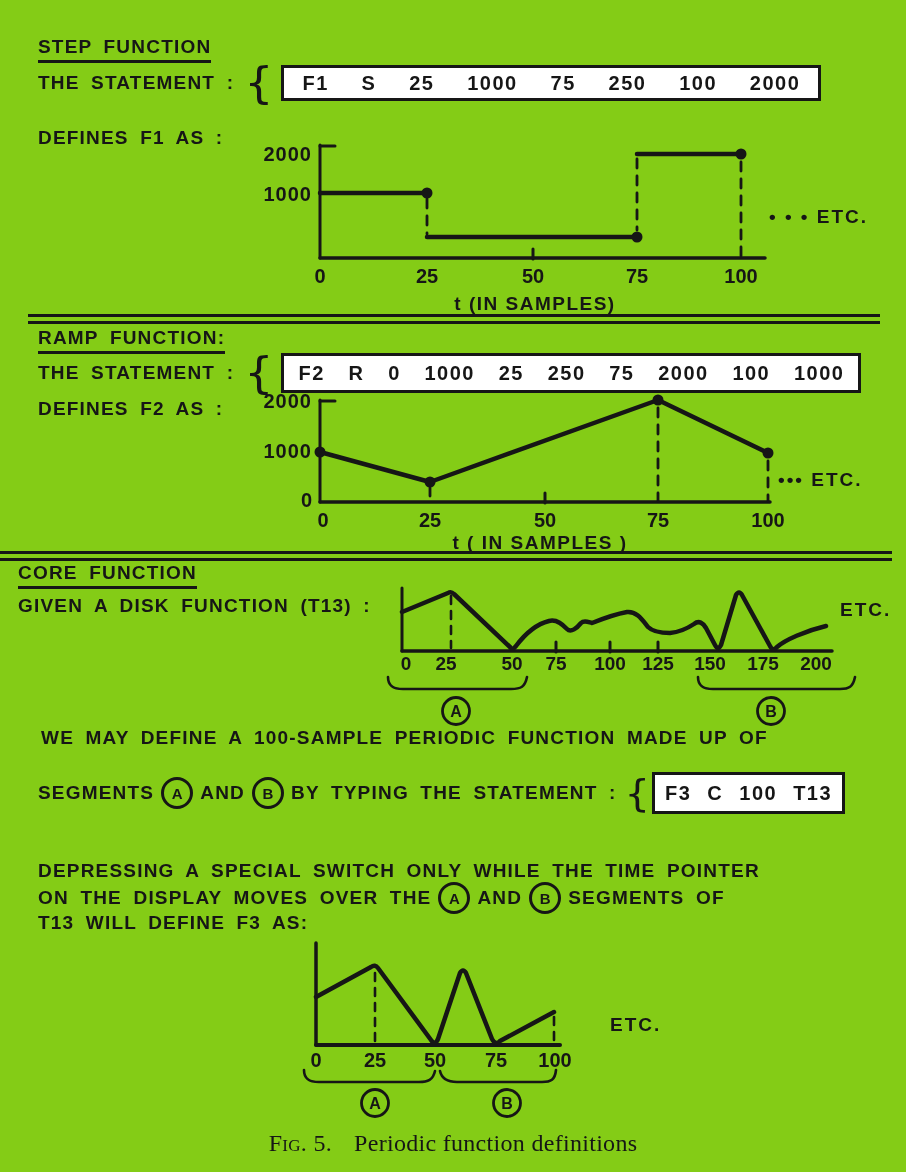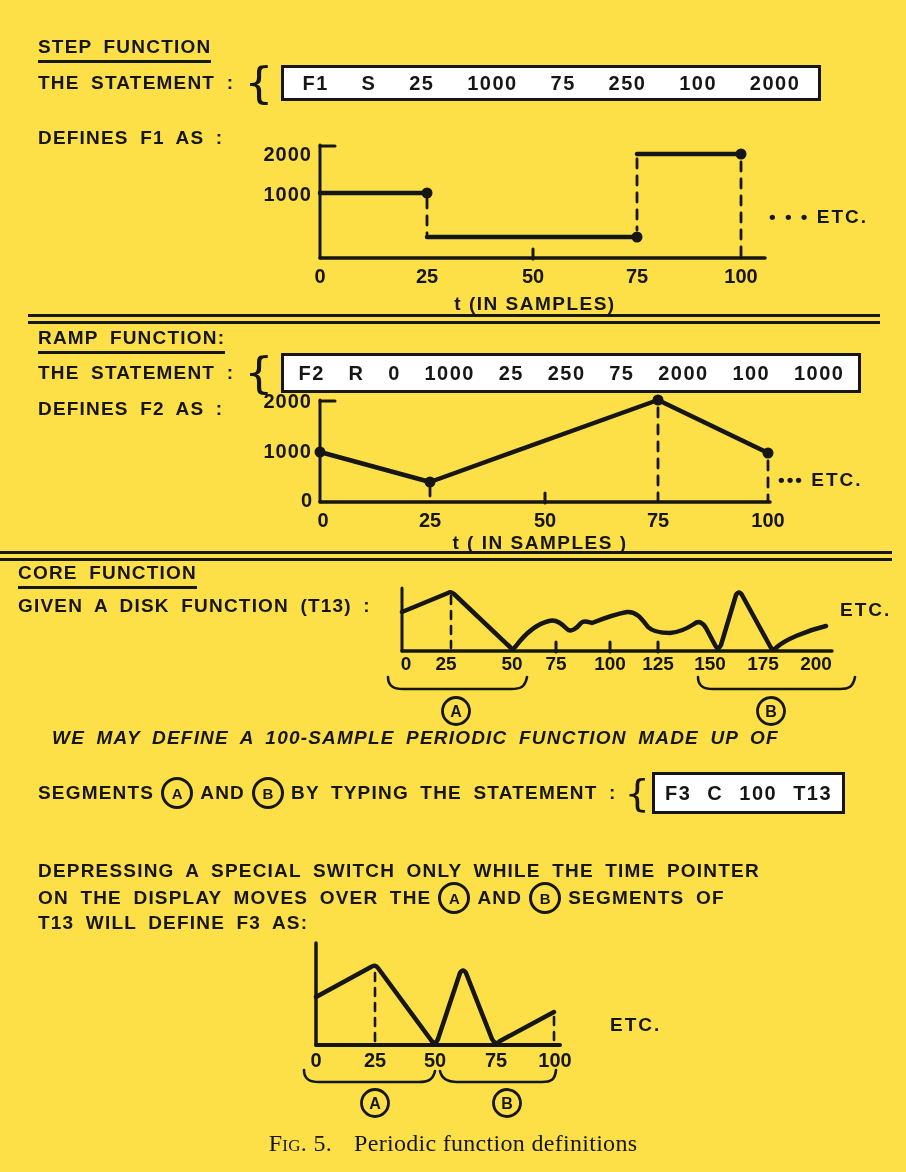--- a/index.html
+++ b/index.html
@@ -1,18 +1,18 @@
 <!DOCTYPE html>
 <html><head>
 <meta charset="utf-8">
 <style>
   html,body { margin:0; padding:0; background:#e8e8e8; }
   .page {
     position:relative; width:906px; height:1172px; margin:0 auto;
-    background:#fde047; color:#161616; overflow:hidden;
+    background:#84cc16; color:#161616; overflow:hidden;
     font-family:"Liberation Sans", sans-serif;
   }
   .abs { position:absolute; }
   .hand {
     font-weight:700; font-size:19px; letter-spacing:1.2px; word-spacing:5px;
     white-space:nowrap; color:#161616;
   }
   .heading { display:inline-block; border-bottom:3px solid #161616; padding-bottom:2px; }
   .row { display:flex; align-items:center; }
   .brace {
@@ -186,21 +186,21 @@
     <text x="225" y="92" font-size="19" text-anchor="middle">100</text>
     <text x="273" y="92" font-size="19" text-anchor="middle">125</text>
     <text x="325" y="92" font-size="19" text-anchor="middle">150</text>
     <text x="378" y="92" font-size="19" text-anchor="middle">175</text>
     <text x="431" y="92" font-size="19" text-anchor="middle">200</text>
     <text x="455" y="38" font-size="19" text-anchor="start" letter-spacing="2">ETC.</text>
     <text x="71" y="139" font-size="16" text-anchor="middle">A</text>
     <text x="386" y="139" font-size="16" text-anchor="middle">B</text>
   </svg>
 
-  <div class="abs" style="left:52px; top:727px;font-style:italic;">
+  <div class="abs" style="left:41px; top:727px;">
     <span class="hand">WE MAY DEFINE A 100-SAMPLE PERIODIC FUNCTION MADE UP OF</span>
   </div>
   <div class="abs row" style="left:38px; top:751px; height:44px;margin-top:20px;">
     <span class="hand">SEGMENTS</span>
     <span class="circle-letter">A</span>
     <span class="hand">AND</span>
     <span class="circle-letter">B</span>
     <span class="hand">BY TYPING THE STATEMENT :</span>
     <span class="brace small">{</span>
     <div class="stmt-box" style="height:42px; padding:0 10px; gap:16px;">

